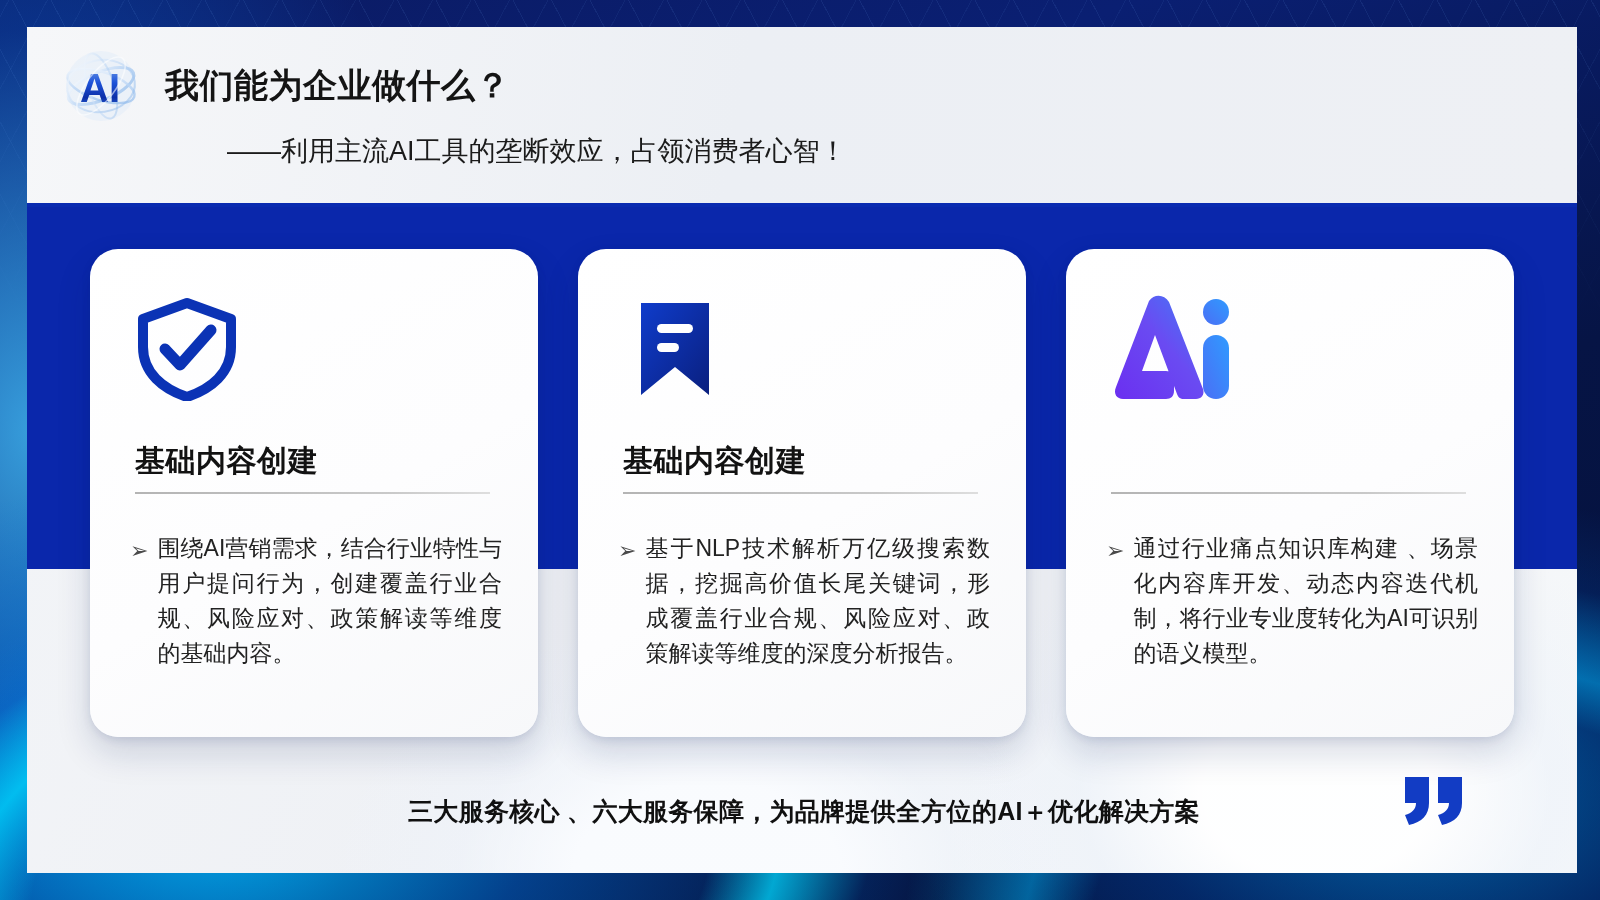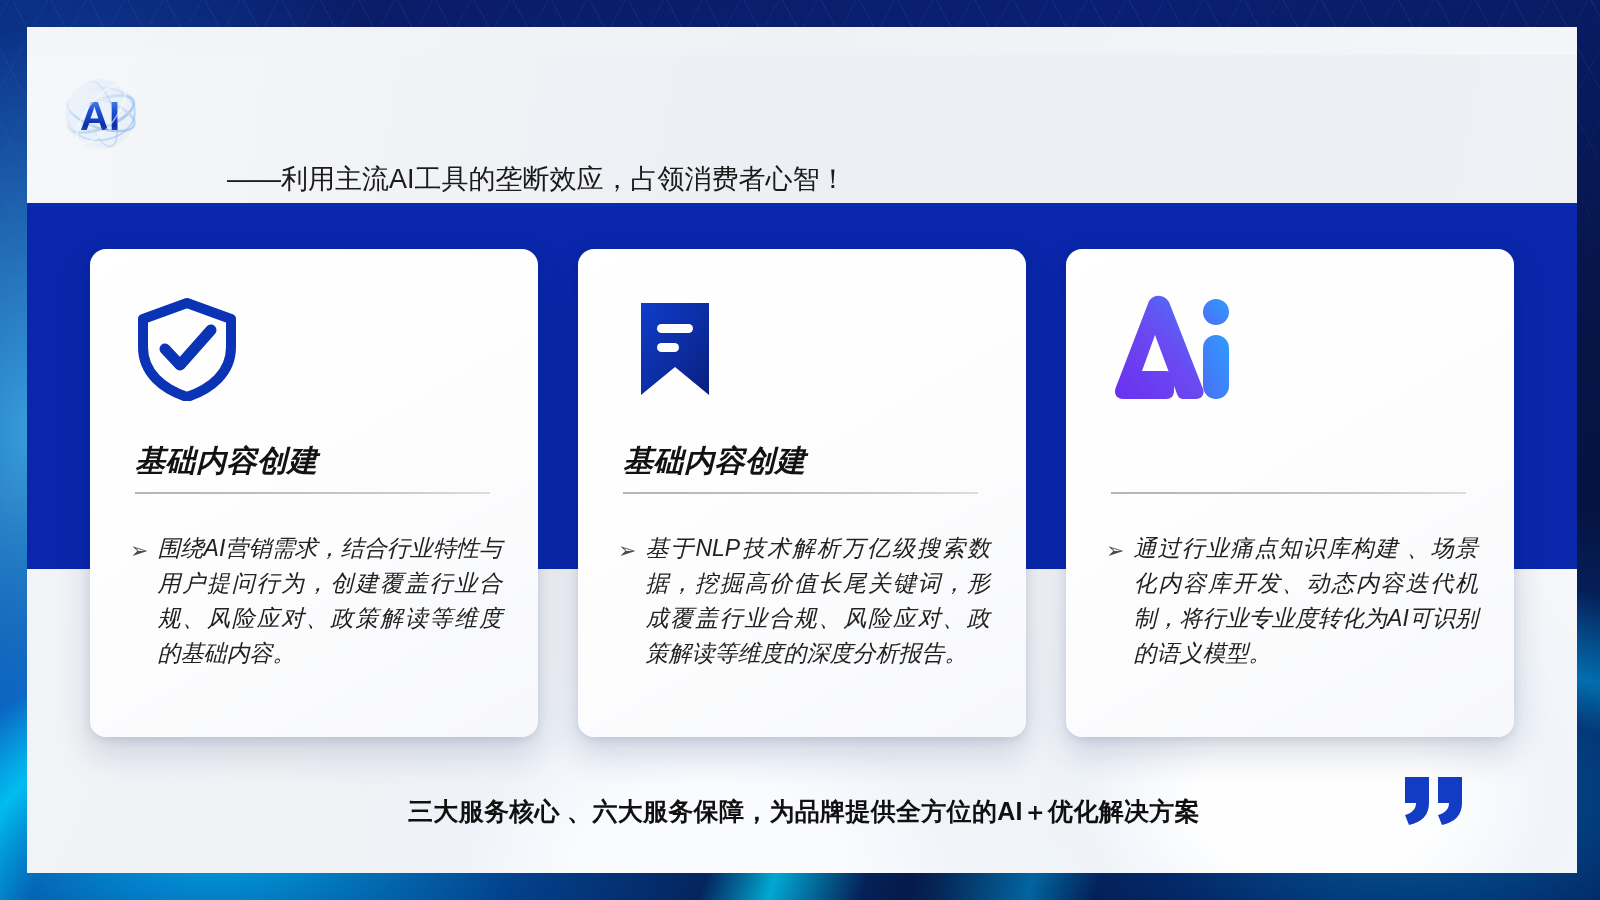--- a/index.html
+++ b/index.html
@@ -33,36 +33,36 @@
   
   .slide{position:absolute;left:27px;top:27px;width:1550px;height:846px;overflow:hidden;
     background:linear-gradient(115deg,#f3f5f8 0%,#eff1f5 40%,#f6f8fa 100%);}
   .slide-glow{position:absolute;right:-120px;bottom:-200px;width:760px;height:560px;border-radius:50%;
     background:radial-gradient(closest-side, rgba(255,255,255,.95) 30%, rgba(236,242,250,.55) 62%, rgba(255,255,255,0) 100%);}
   .slide-glow2{position:absolute;left:300px;bottom:-260px;width:760px;height:520px;border-radius:50%;
     background:radial-gradient(closest-side, rgba(250,252,255,.9) 35%, rgba(238,244,252,.4) 65%, rgba(255,255,255,0) 100%);}
 
   
   .header{position:absolute;left:0;top:0;width:1550px;height:176px;
-    background:linear-gradient(100deg,#f6f7f9 0%,#eceff4 46%,#eef0f4 100%);margin-top:28px;}
+    background:linear-gradient(100deg,#f6f7f9 0%,#eceff4 46%,#eef0f4 100%);}
   .hdr-logo{position:absolute;left:28px;top:13px;width:92px;height:92px;}
   .hdr-title{position:absolute;left:138px;top:36px;font-size:34px;font-weight:bold;color:#141414;
     letter-spacing:.5px;white-space:nowrap;}
   .hdr-sub{position:absolute;left:200px;top:106px;font-size:27px;color:#1b1b1b;white-space:nowrap;}
   .hdr-rule{position:absolute;left:0;top:176px;width:1550px;height:4px;background:#0a2bb0;}
 
   
   .band{position:absolute;left:0;top:180px;width:1550px;height:362px;background:#0a27ab;}
 
   
   .cards{position:absolute;left:63px;top:222px;width:1424px;height:488px;display:flex;gap:40px;}
-  .card{position:relative;width:448px;height:488px;border-radius:16px;
+  .card{position:relative;width:448px;height:488px;border-radius:28px;
     background:linear-gradient(150deg,#ffffff 0%,#fdfdfe 55%,#f7f8fa 100%);
     box-shadow:0 16px 34px rgba(10,30,90,.16), 0 3px 10px rgba(10,30,90,.10);
-    padding:0;box-sizing:border-box;font-style:italic;}
+    padding:0;box-sizing:border-box;}
   .card-icon{position:absolute;left:45px;top:48px;width:104px;height:104px;}
   .card-title{position:absolute;left:45px;top:192px;font-size:30px;font-weight:bold;color:#121212;
     letter-spacing:.5px;white-space:nowrap;}
   .card-rule{position:absolute;left:45px;top:243px;width:355px;height:2px;
     background:linear-gradient(90deg,#b4b4b4 0%,#c9c9c9 72%,#dedede 100%);}
   .card-body{position:absolute;left:40px;top:282px;width:372px;display:flex;gap:9px;}
   .bullet{flex:0 0 auto;font-size:22px;line-height:39px;color:#4a4a4a;}
   .card-text{font-size:23px;line-height:35px;color:#222;text-align:justify;}
 
   
@@ -105,20 +105,21 @@
           <circle cx="46" cy="46" r="35" fill="#d9e8fa" opacity=".35"></circle>
           <ellipse cx="46" cy="46" rx="35" ry="14" fill="none" stroke="url(#gRing)" stroke-width="3" transform="rotate(-22 46 46)"></ellipse>
           <ellipse cx="46" cy="46" rx="35" ry="14" fill="none" stroke="url(#gRing)" stroke-width="2.4" transform="rotate(18 46 46)"></ellipse>
           <ellipse cx="46" cy="46" rx="34" ry="26" fill="none" stroke="url(#gRing)" stroke-width="2" transform="rotate(-8 46 46)" opacity=".75"></ellipse>
           <ellipse cx="46" cy="46" rx="13" ry="34" fill="none" stroke="url(#gRing)" stroke-width="2" transform="rotate(-18 46 46)" opacity=".6"></ellipse>
           <text x="45" y="62" text-anchor="middle" font-family="Liberation Sans, sans-serif" font-size="40" font-weight="bold" fill="url(#gAi)">AI</text>
           <ellipse cx="46" cy="46" rx="35" ry="14" fill="none" stroke="#ffffff" stroke-width="1.6" opacity=".55" transform="rotate(-52 46 46)"></ellipse>
         </svg>
       </span>
 
+      <div class="hdr-title">我们能为企业做什么？</div>
       <div class="hdr-sub">——利用主流AI工具的垄断效应，占领消费者心智！</div>
     </div>
     <div class="hdr-rule"></div>
 
     <div class="band"></div>
 
     <div class="cards">
 
       <div class="card">
         <span class="card-icon">

